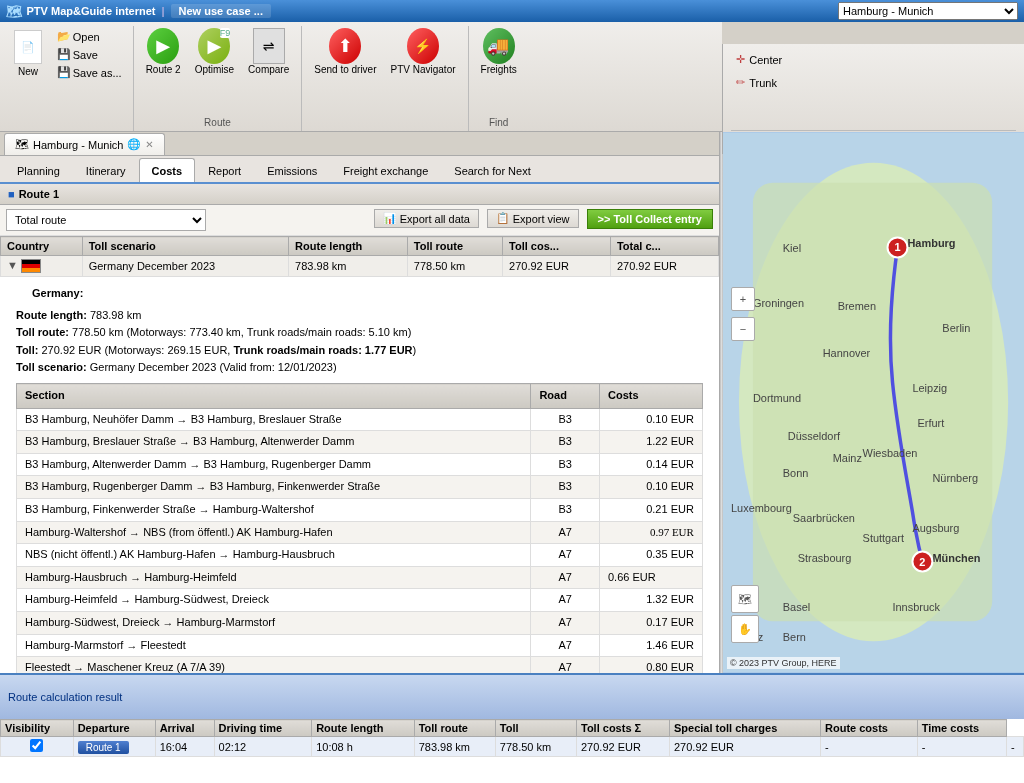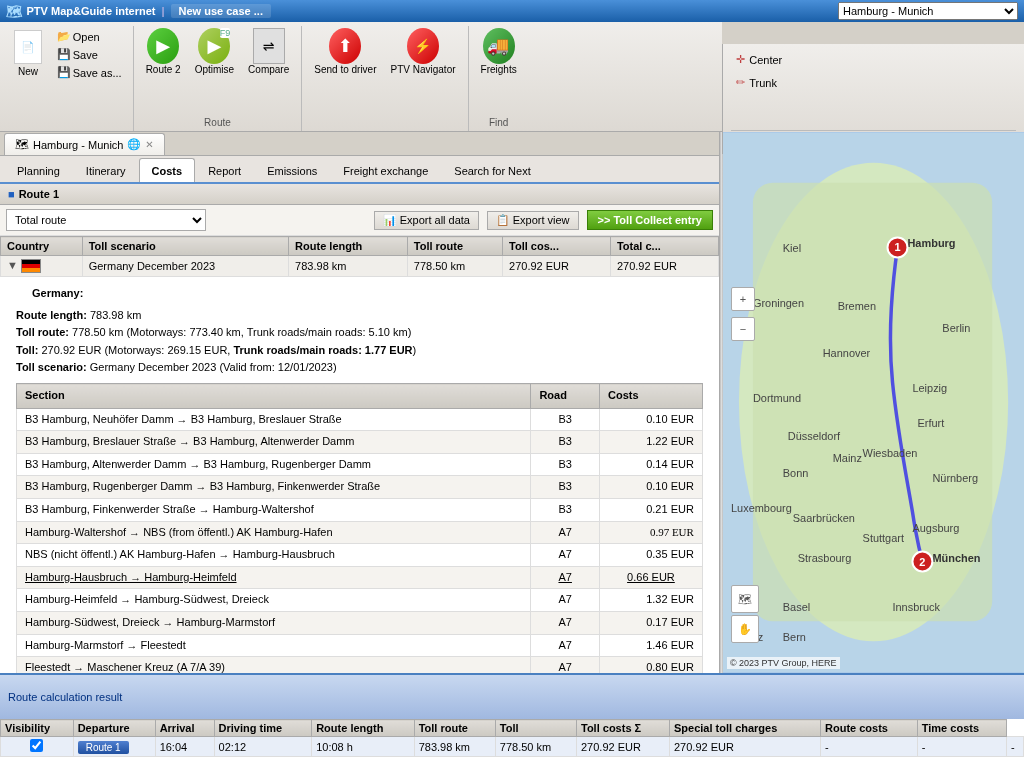--- a/index.html
+++ b/index.html
@@ -215,21 +215,21 @@
       padding: 4px 8px;
       font-weight: bold;
       font-size: 12px;
       display: flex; align-items: center; gap: 4px;
       border-bottom: 1px solid #aaa;
     }
     .route-icon { color: #2060c0; }
 
     
     #controls-bar {
-      display: flex; align-items: center;
+      display: flex; align-items: flex-start;
       padding: 4px 6px;
       gap: 8px;
       background: #f5f3ef;
       border-bottom: 1px solid #ddd;
     }
     .dropdown-select {
       height: 22px; padding: 1px 4px;
       border: 1px solid #aaa;
       background: white;
       width: 200px;
@@ -650,24 +650,24 @@
               <tr style="background: rgb(245, 243, 239);">
       <td>Hamburg-Waltershof → NBS (from öffentl.) AK Hamburg-Hafen</td>
       <td style="text-align:center;">A7</td>
       <td style="text-align:right;font-family:Liberation Serif, serif;">0.97 EUR</td>
     </tr>
               <tr>
       <td>NBS (nicht öffentl.) AK Hamburg-Hafen → Hamburg-Hausbruch</td>
       <td style="text-align:center;">A7</td>
       <td style="text-align:right;">0.35 EUR</td>
     </tr>
-              <tr style="background: rgb(245, 243, 239); text-decoration: underline;">
+              <tr style="background: rgb(245, 243, 239);">
       <td>Hamburg-Hausbruch → Hamburg-Heimfeld</td>
       <td style="text-align:center;">A7</td>
-      <td style="text-align:center;margin-top:32px;">0.66 EUR</td>
+      <td style="text-align:left;margin-top:32px;">0.66 EUR</td>
     </tr>
               <tr>
       <td>Hamburg-Heimfeld → Hamburg-Südwest, Dreieck</td>
       <td style="text-align:center;">A7</td>
       <td style="text-align:right;">1.32 EUR</td>
     </tr>
               <tr style="background: rgb(245, 243, 239); padding-left: 36px;">
       <td>Hamburg-Südwest, Dreieck → Hamburg-Marmstorf</td>
       <td style="text-align:center;">A7</td>
       <td style="text-align:right;">0.17 EUR</td>

